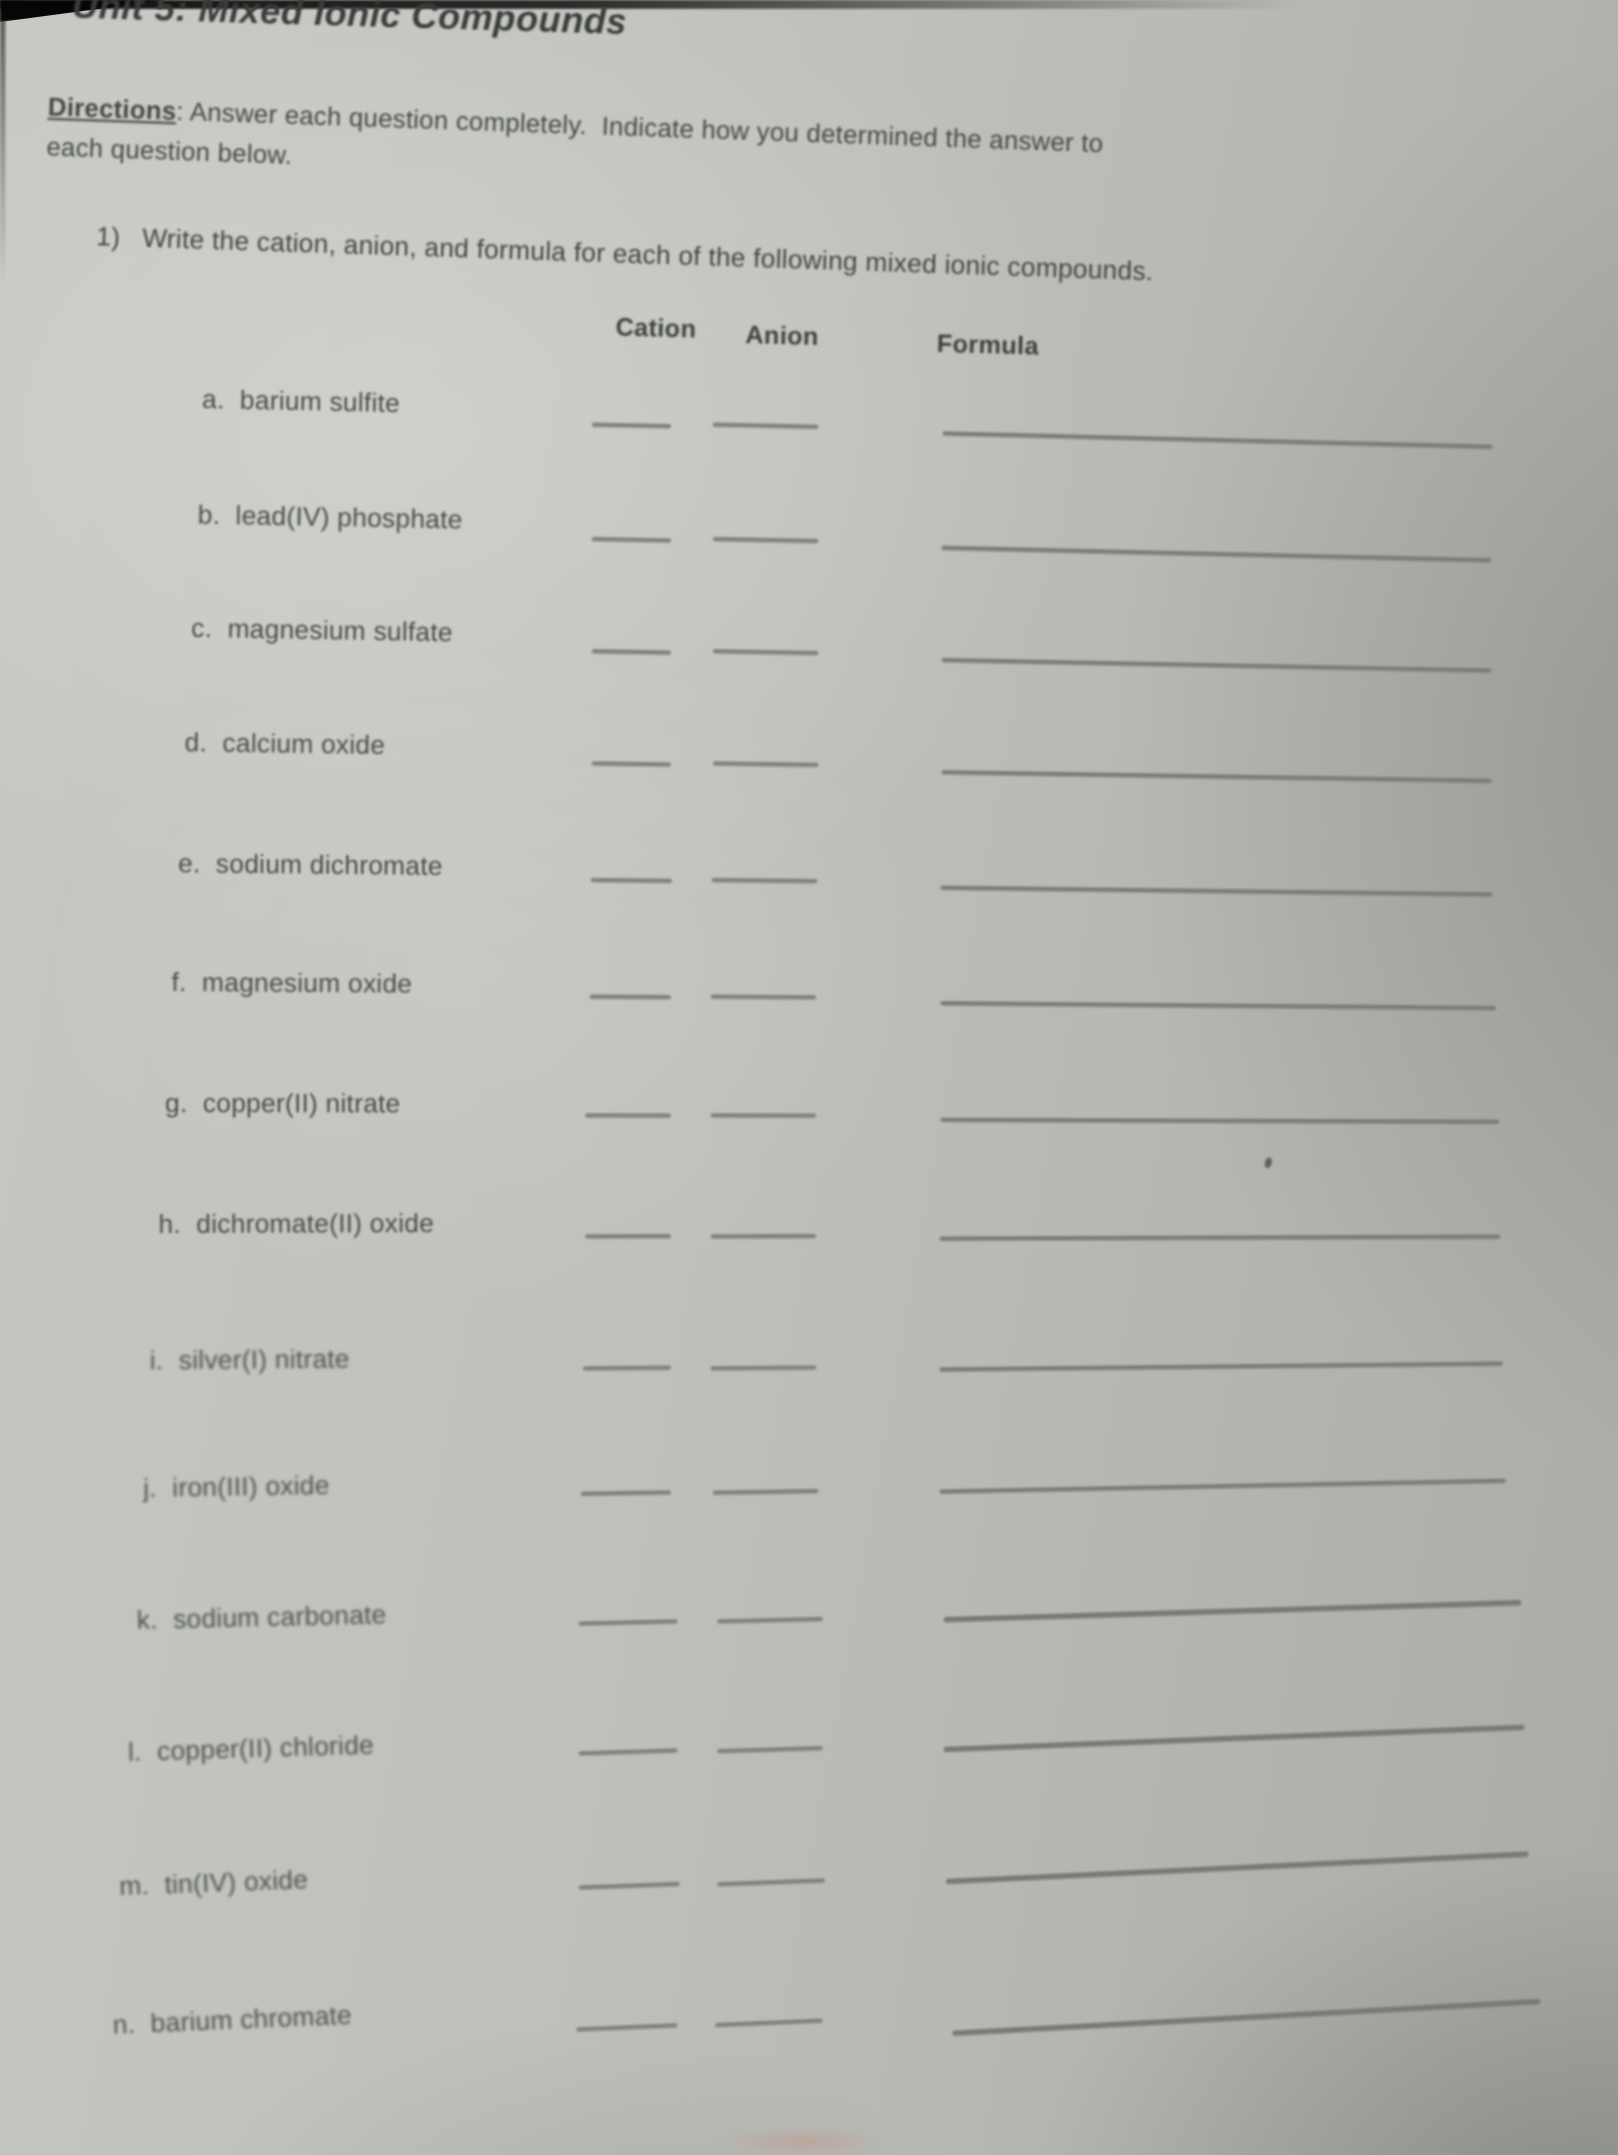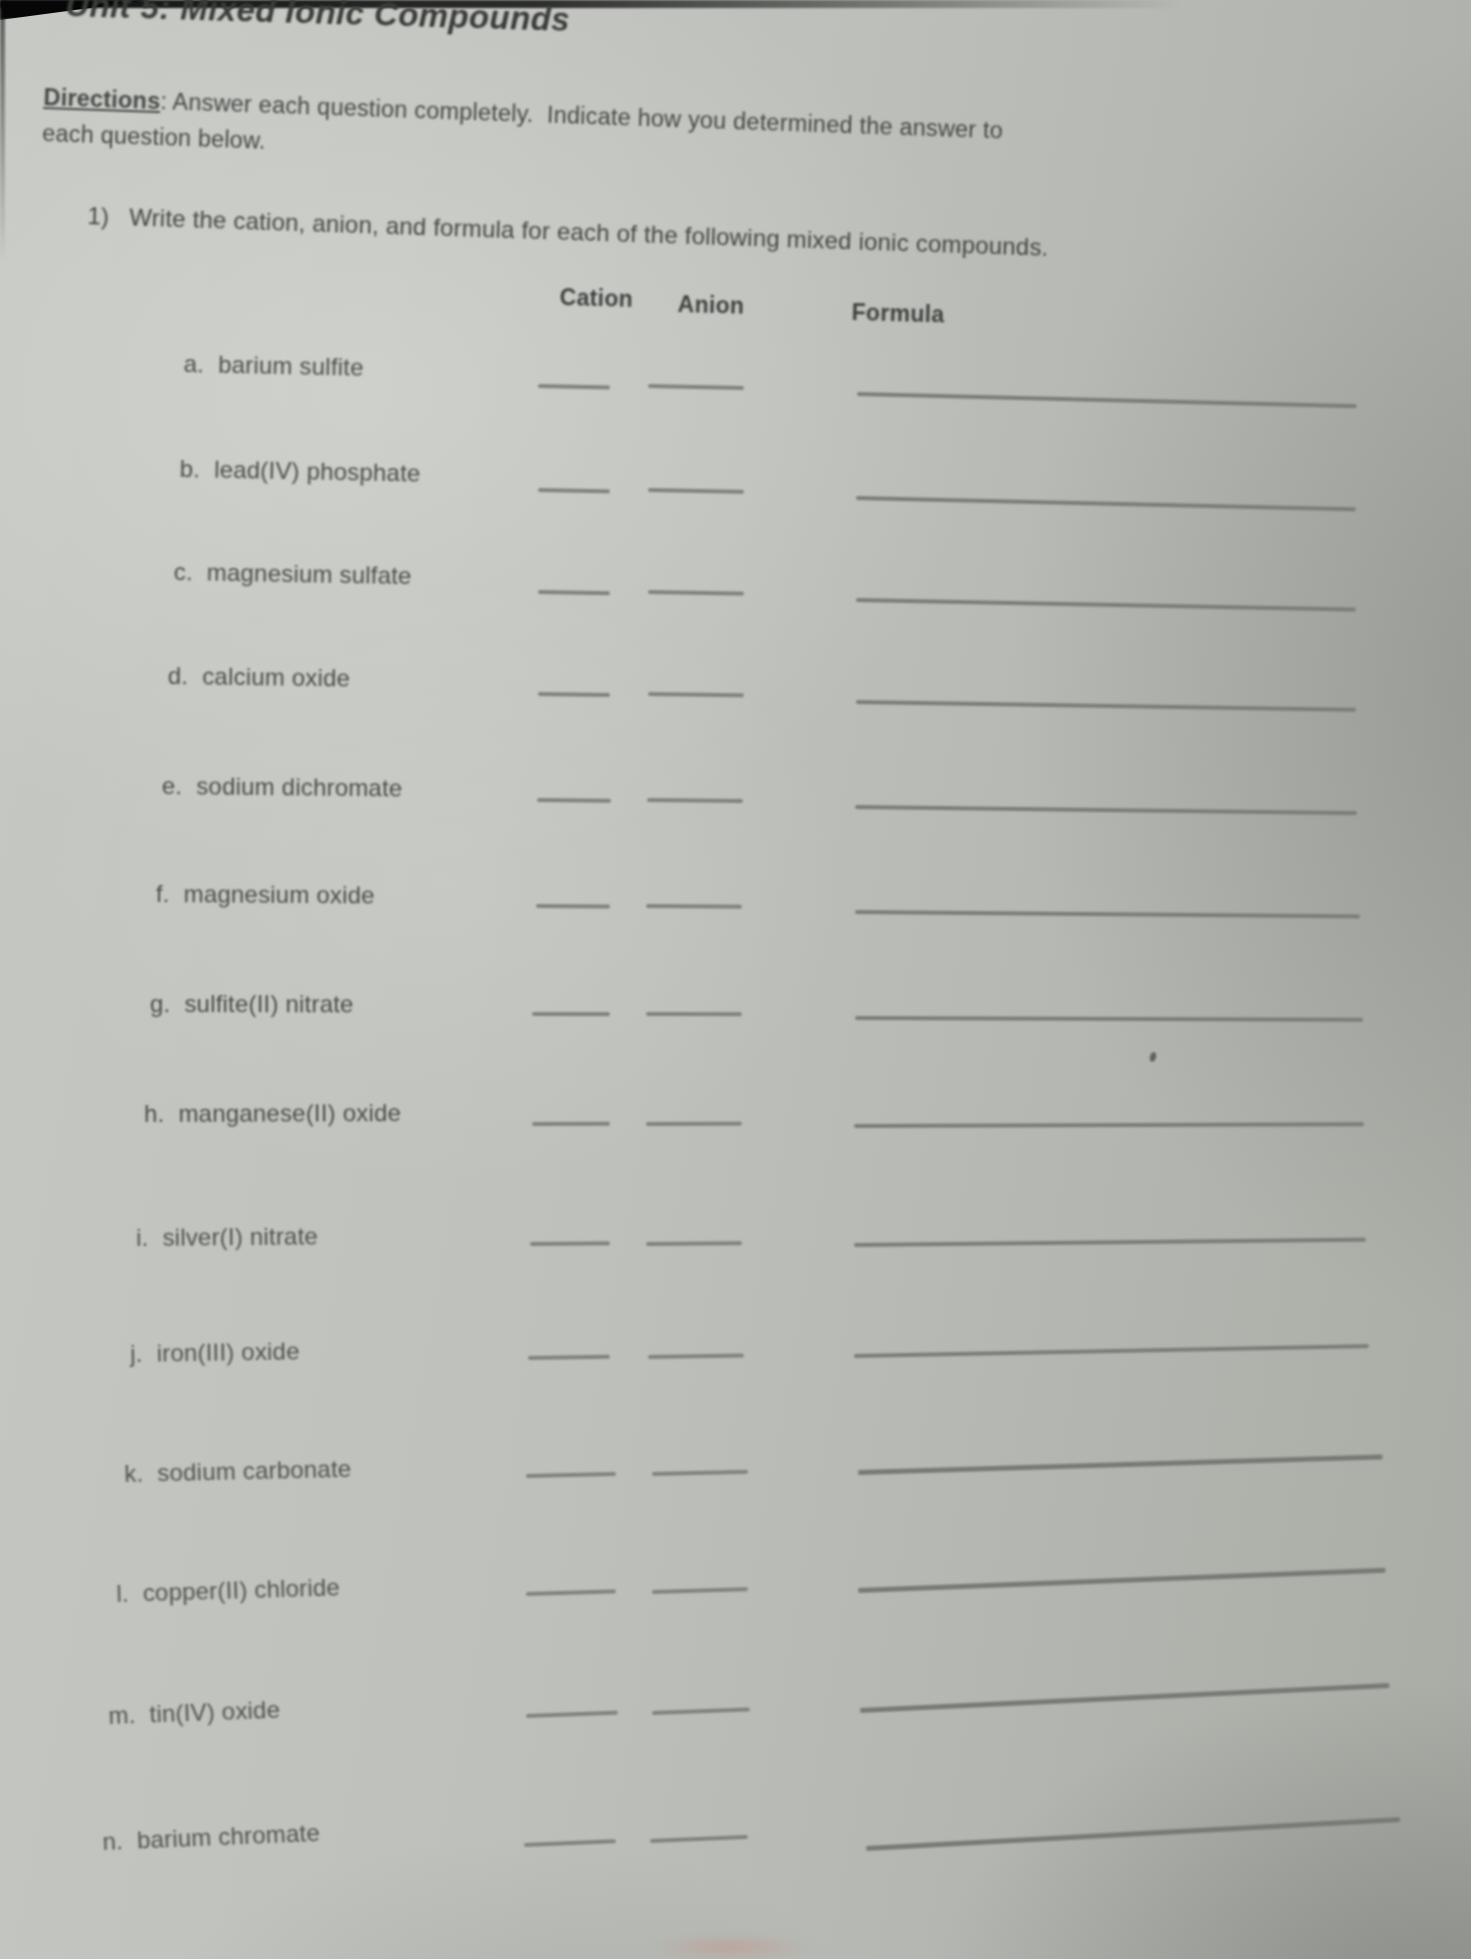--- a/index.html
+++ b/index.html
@@ -137,28 +137,28 @@
   </div>
 
   <div>
     <div class="iname" style="left:156px;top:880px;transform:rotate(0.4deg)"><span class="ilabel">f.</span><span>magnesium oxide</span></div>
     <div class="blank" style="left:536px;top:904px;width:74px;transform:rotate(0.4deg)"></div>
     <div class="blank" style="left:646px;top:904px;width:96px;transform:rotate(0.4deg)"></div>
     <div class="fline" style="left:855px;top:910px;width:505px;transform:rotate(0.5deg)"></div>
   </div>
 
   <div>
-    <div class="iname" style="left:150px;top:990px;transform:rotate(0.1deg)"><span class="ilabel">g.</span><span>sulfite(II) nitrate</span></div>
+    <div class="iname" style="left:150px;top:990px;transform:rotate(0.1deg)"><span class="ilabel">g.</span><span>copper(II) nitrate</span></div>
     <div class="blank" style="left:532px;top:1012px;width:78px;transform:rotate(0.1deg)"></div>
     <div class="blank" style="left:646px;top:1012px;width:96px;transform:rotate(0.1deg)"></div>
     <div class="fline" style="left:855px;top:1016px;width:508px;transform:rotate(0.2deg)"></div>
   </div>
 
   <div>
-    <div class="iname" style="left:144px;top:1100px;transform:rotate(-0.2deg)"><span class="ilabel">h.</span><span>manganese(II) oxide</span></div>
+    <div class="iname" style="left:144px;top:1100px;transform:rotate(-0.2deg)"><span class="ilabel">h.</span><span>dichromate(II) oxide</span></div>
     <div class="blank" style="left:532px;top:1122px;width:78px;transform:rotate(-0.2deg)"></div>
     <div class="blank" style="left:646px;top:1122px;width:96px;transform:rotate(-0.2deg)"></div>
     <div class="fline" style="left:854px;top:1124px;width:510px;transform:rotate(-0.2deg)"></div>
   </div>
 
   <div>
     <div class="iname blur2" style="left:136px;top:1224px;transform:rotate(-0.5deg)"><span class="ilabel">i.</span><span>silver(I) nitrate</span></div>
     <div class="blank" style="left:530px;top:1242px;width:80px;transform:rotate(-0.5deg)"></div>
     <div class="blank" style="left:646px;top:1242px;width:96px;transform:rotate(-0.5deg)"></div>
     <div class="fline" style="left:854px;top:1243px;width:512px;transform:rotate(-0.6deg)"></div>

